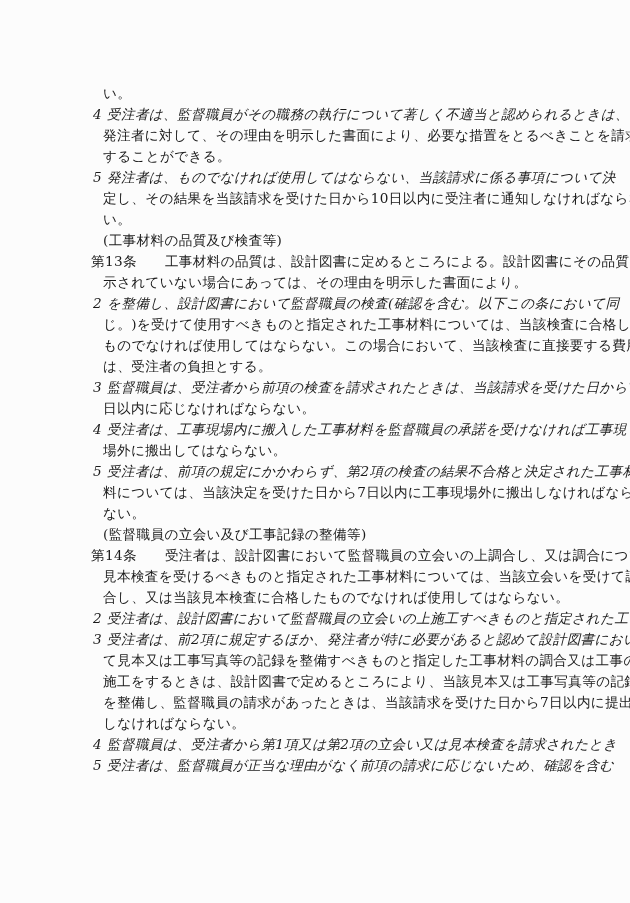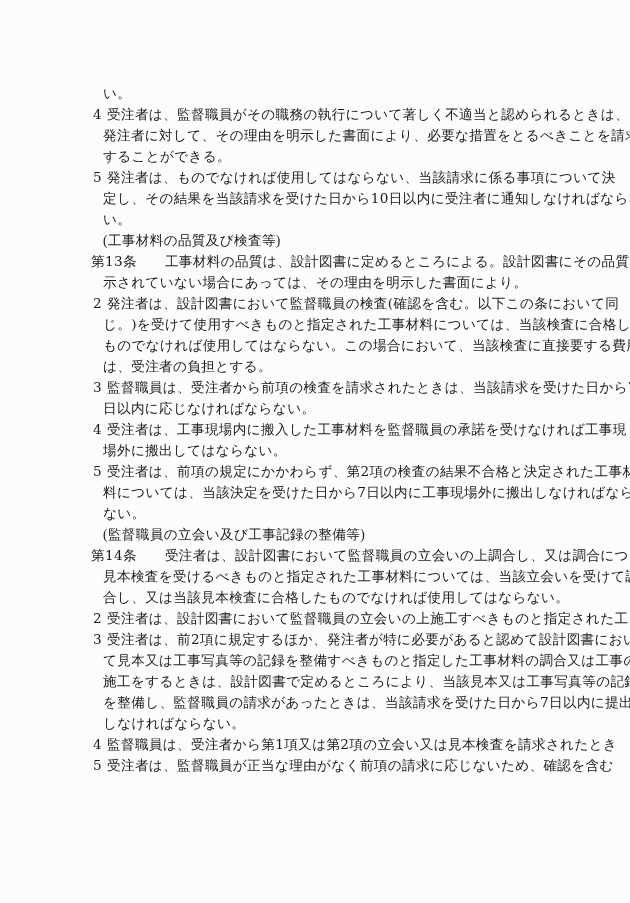--- a/index.html
+++ b/index.html
@@ -31,23 +31,23 @@
     }
     .line {
       position: relative;
       height: 21px;
       line-height: 21px;
       font-size: 13.6px;
       white-space: nowrap;
       letter-spacing: 0.35px;
     }
     .line.cont { padding-left: 12px; }
-    .line.heading { padding-left: 12px; font-family: Liberation Serif, serif; }
+    .line.heading { padding-left: 12px; }
     .line.article { padding-left: 0; }
-    .line.item { padding-left: 2px; }
+    .line.item { padding-left: 2px; font-style: italic; }
     .num {
       display: inline-block;
       width: 14px;
     }
     .article-num {
       display: inline-block;
       margin-right: 28px;
     }
   </style>
 </head>
@@ -58,21 +58,21 @@
     <div class="line cont"><span>い。</span></div>
     <div class="line item"><span class="num">4</span><span>受注者は、監督職員がその職務の執行について著しく不適当と認められるときは、</span></div>
     <div class="line cont"><span>発注者に対して、その理由を明示した書面により、必要な措置をとるべきことを請求</span></div>
     <div class="line cont"><span>することができる。</span></div>
     <div class="line item"><span class="num">5</span><span>発注者は、ものでなければ使用してはならない、当該請求に係る事項について決</span></div>
     <div class="line cont"><span>定し、その結果を当該請求を受けた日から10日以内に受注者に通知しなければならな</span></div>
     <div class="line cont"><span>い。</span></div>
     <div class="line heading"><span>(工事材料の品質及び検査等)</span></div>
     <div class="line article"><span class="article-num">第13条</span><span>工事材料の品質は、設計図書に定めるところによる。設計図書にその品質が明</span></div>
     <div class="line cont"><span>示されていない場合にあっては、その理由を明示した書面により。</span></div>
-    <div class="line item"><span class="num">2</span><span>発注者は、設計図書において監督職員の検査(確認を含む。以下この条において同</span></div>
+    <div class="line item"><span class="num">2</span><span>を整備し、設計図書において監督職員の検査(確認を含む。以下この条において同</span></div>
     <div class="line cont"><span>じ。)を受けて使用すべきものと指定された工事材料については、当該検査に合格した</span></div>
     <div class="line cont"><span>ものでなければ使用してはならない。この場合において、当該検査に直接要する費用</span></div>
     <div class="line cont"><span>は、受注者の負担とする。</span></div>
     <div class="line item"><span class="num">3</span><span>監督職員は、受注者から前項の検査を請求されたときは、当該請求を受けた日から7</span></div>
     <div class="line cont"><span>日以内に応じなければならない。</span></div>
     <div class="line item"><span class="num">4</span><span>受注者は、工事現場内に搬入した工事材料を監督職員の承諾を受けなければ工事現</span></div>
     <div class="line cont"><span>場外に搬出してはならない。</span></div>
     <div class="line item"><span class="num">5</span><span>受注者は、前項の規定にかかわらず、第2項の検査の結果不合格と決定された工事材</span></div>
     <div class="line cont"><span>料については、当該決定を受けた日から7日以内に工事現場外に搬出しなければなら</span></div>
     <div class="line cont"><span>ない。</span></div>

